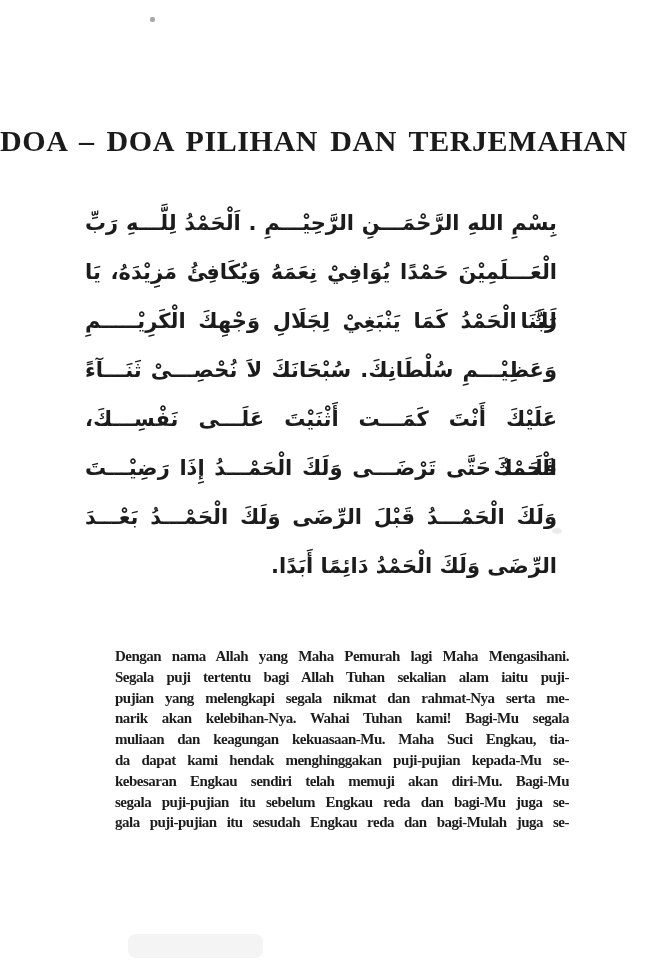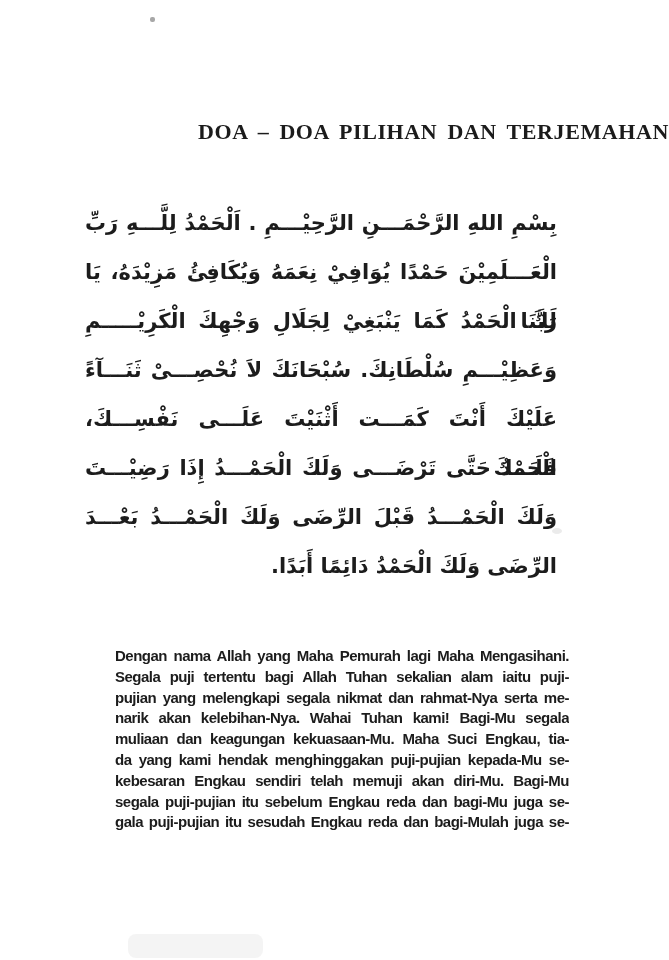--- a/index.html
+++ b/index.html
@@ -12,24 +12,24 @@
     overflow:hidden;
   }
   .page{
     position:absolute;inset:0;
     background:#ffffff;
   }
   
   .title{
     position:absolute;
     top:104px;left:0;right:0;
-    text-align:right;
+    text-align:left;
     font-family:"Liberation Serif", serif;
     font-weight:700;
-    font-size:22px;
+    font-size:30px;
     letter-spacing:0.6px;
     word-spacing:4px;
     color:#1b1b1b;
   }
   
   .arabic{
     position:absolute;
     top:199px;
     left:85px;
     width:472px;
@@ -48,21 +48,21 @@
   }
   .arabic .line.last{
     text-align-last:right;
   }
   
   .malay{
     position:absolute;
     top:646px;
     left:115px;
     width:454px;
-    font-family:Liberation Sans, sans-serif;
+    font-family:Liberation Serif, serif;
     font-weight:700;
     font-size:15px;
     letter-spacing:-0.5px;
     color:#1c1c1c;
   }
   .malay .line{
     height:20.8px;
     line-height:20.8px;
     text-align:justify;
     text-align-last:justify;
@@ -104,21 +104,21 @@
       <div class="line">وَلَكَ الْحَمْـــدُ قَبْلَ الرِّضَى وَلَكَ الْحَمْـــدُ بَعْـــدَ</div>
       <div class="line last">الرِّضَى وَلَكَ الْحَمْدُ دَائِمًا أَبَدًا.</div>
     </div>
 
   <div class="malay">
       <div class="line">Dengan nama Allah yang Maha Pemurah lagi Maha Mengasihani.</div>
       <div class="line">Segala puji tertentu bagi Allah Tuhan sekalian alam iaitu puji-</div>
       <div class="line">pujian yang melengkapi segala nikmat dan rahmat-Nya serta me-</div>
       <div class="line">narik akan kelebihan-Nya. Wahai Tuhan kami! Bagi-Mu segala</div>
       <div class="line">muliaan dan keagungan kekuasaan-Mu. Maha Suci Engkau, tia-</div>
-      <div class="line">da yang kami hendak menghinggakan puji-pujian kepada-Mu se-</div>
+      <div class="line">da dapat kami hendak menghinggakan puji-pujian kepada-Mu se-</div>
       <div class="line">kebesaran Engkau sendiri telah memuji akan diri-Mu. Bagi-Mu</div>
       <div class="line">segala puji-pujian itu sebelum Engkau reda dan bagi-Mu juga se-</div>
       <div class="line">gala puji-pujian itu sesudah Engkau reda dan bagi-Mulah juga se-</div>
     </div>
 
   <div class="artifact speck-top"></div>
   <div class="artifact smudge-bottom"></div>
   <div class="artifact speck-right"></div>
 
 </div>

